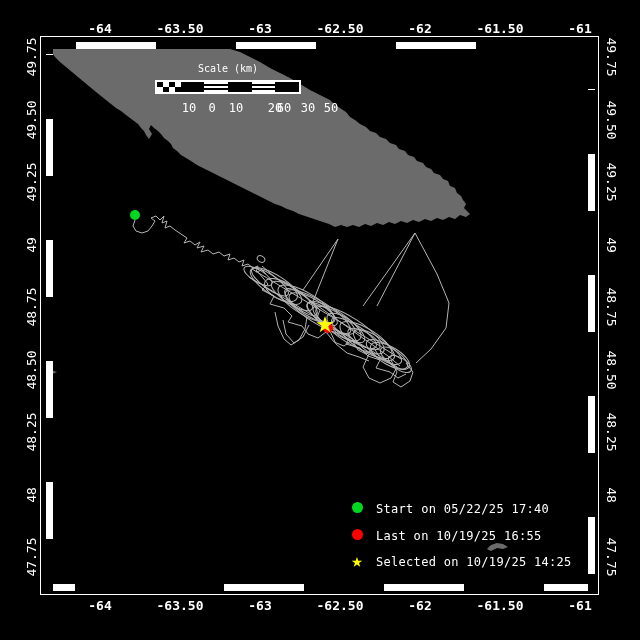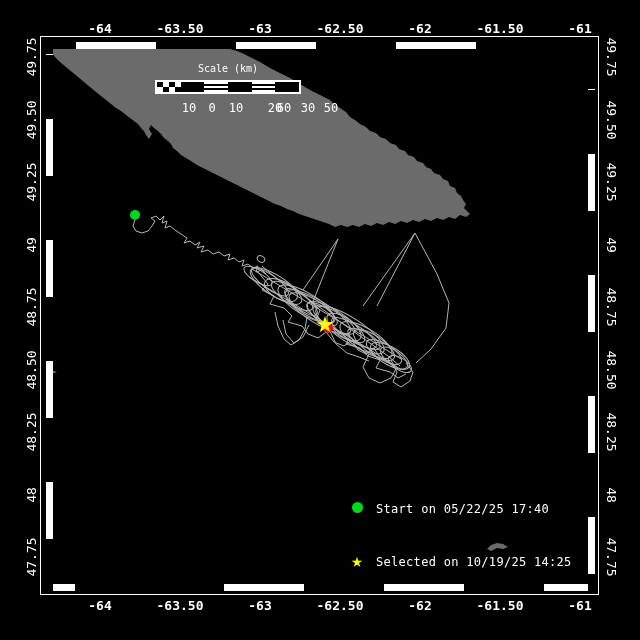--- a/index.html
+++ b/index.html
@@ -154,20 +154,26 @@
   <span class="scale-num" style="left:252px">60</span>
   <span class="scale-num" style="left:276px">30</span>
   <span class="scale-num" style="left:299px">50</span>
 
   <div class="legend-row" style="top:502px">
     <span class="legend-marker">
         <span class="dot" id="lg-start" style="background: rgb(0, 216, 32);"></span>
       </span>
     <span class="legend-label">Start on 05/22/25 17:40</span>
   </div>
+  <div class="legend-row" style="top:529px">
+    <span class="legend-marker">
+        <span class="dot" id="lg-last" style="background: rgb(255, 0, 0);"></span>
+      </span>
+    <span class="legend-label">Last on 10/19/25 16:55</span>
+  </div>
   <div class="legend-row" style="top:555px">
     <span class="legend-marker">
         <span class="star-glyph" id="lg-star" style="color: rgb(255, 255, 0);">★</span>
       </span>
     <span class="legend-label">Selected on 10/19/25 14:25</span>
   </div>
 
 </div>
 
 </body></html>

